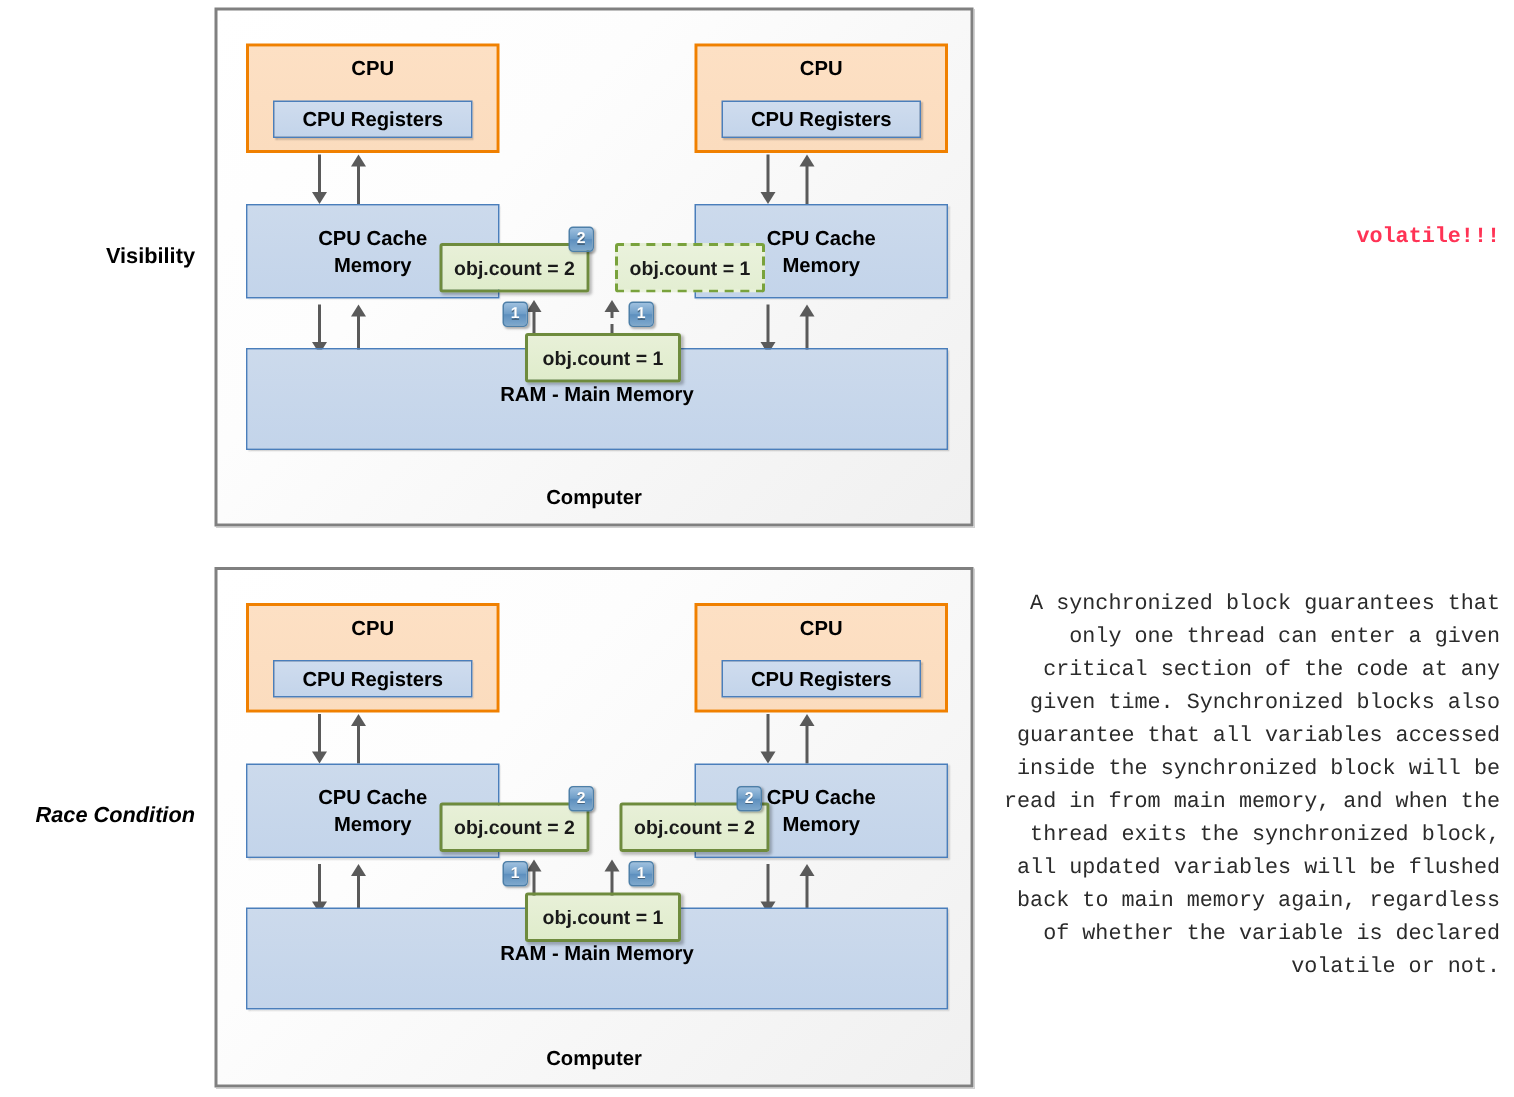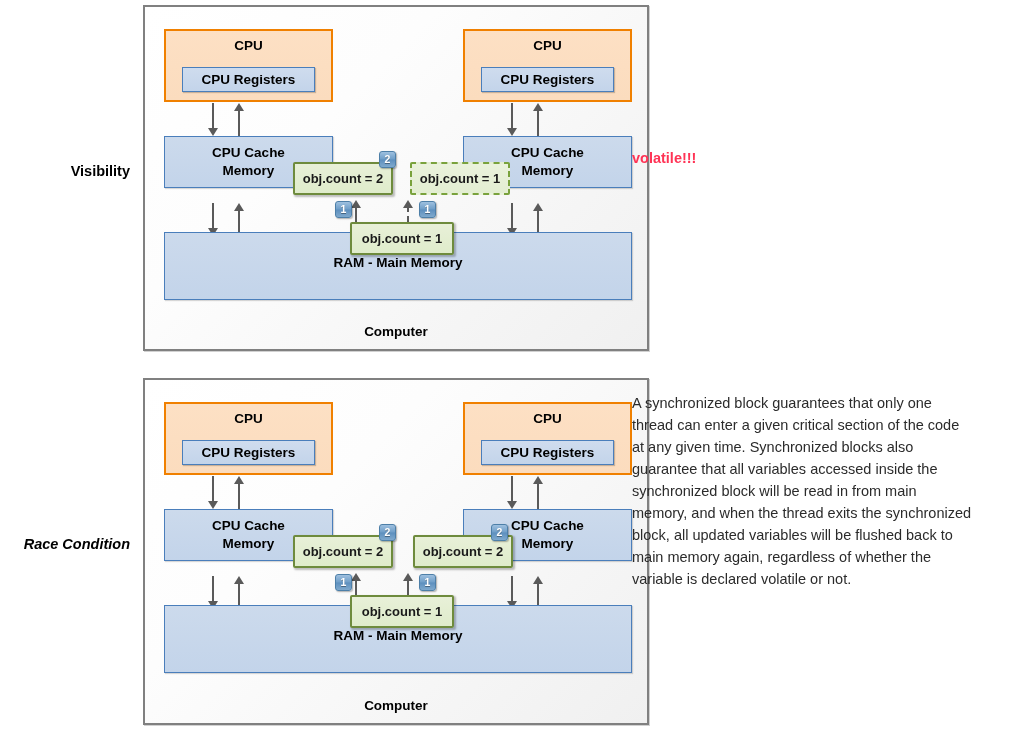--- a/index.html
+++ b/index.html
@@ -81,21 +81,21 @@
     font-size: 13.5px;
     font-weight: bold;
     color: #000;
     box-shadow: 1px 1px 1px rgba(0,0,0,0.2);
   }
 
   
   .cache-box {
     position: absolute;
     width: 169px;
-    height: 52px;
+    height: 63px;
     border: 1px solid #4A7EBB;
     background: linear-gradient(180deg, #ccdaec 0%, #c3d4ea 100%);
     display: flex;
     align-items: center;
     justify-content: center;
     text-align: center;
     font-size: 13.5px;
     font-weight: bold;
     color: #000;
     line-height: 18px;
@@ -189,23 +189,24 @@
     align-items: center;
     justify-content: center;
     line-height: 1;
     box-shadow: 1px 1px 1.5px rgba(0,0,0,0.3);
     text-shadow: 0 1px 0 rgba(0,0,0,0.35);
   }
 
   
   .explain {
     position: absolute;
-    left: 632px;
+    left: 660px;
     width: 340px;
-    text-align: left;
+    text-align: right;
+    font-family: Liberation Mono, monospace;
   }
   #explain-volatile     { top: 150px; }
   #explain-synchronized { top: 392px; }
 
   .explain-title {
     font-size: 14.5px;
     font-weight: bold;
     color: #FF3355;
     margin-bottom: 14px;
   }

